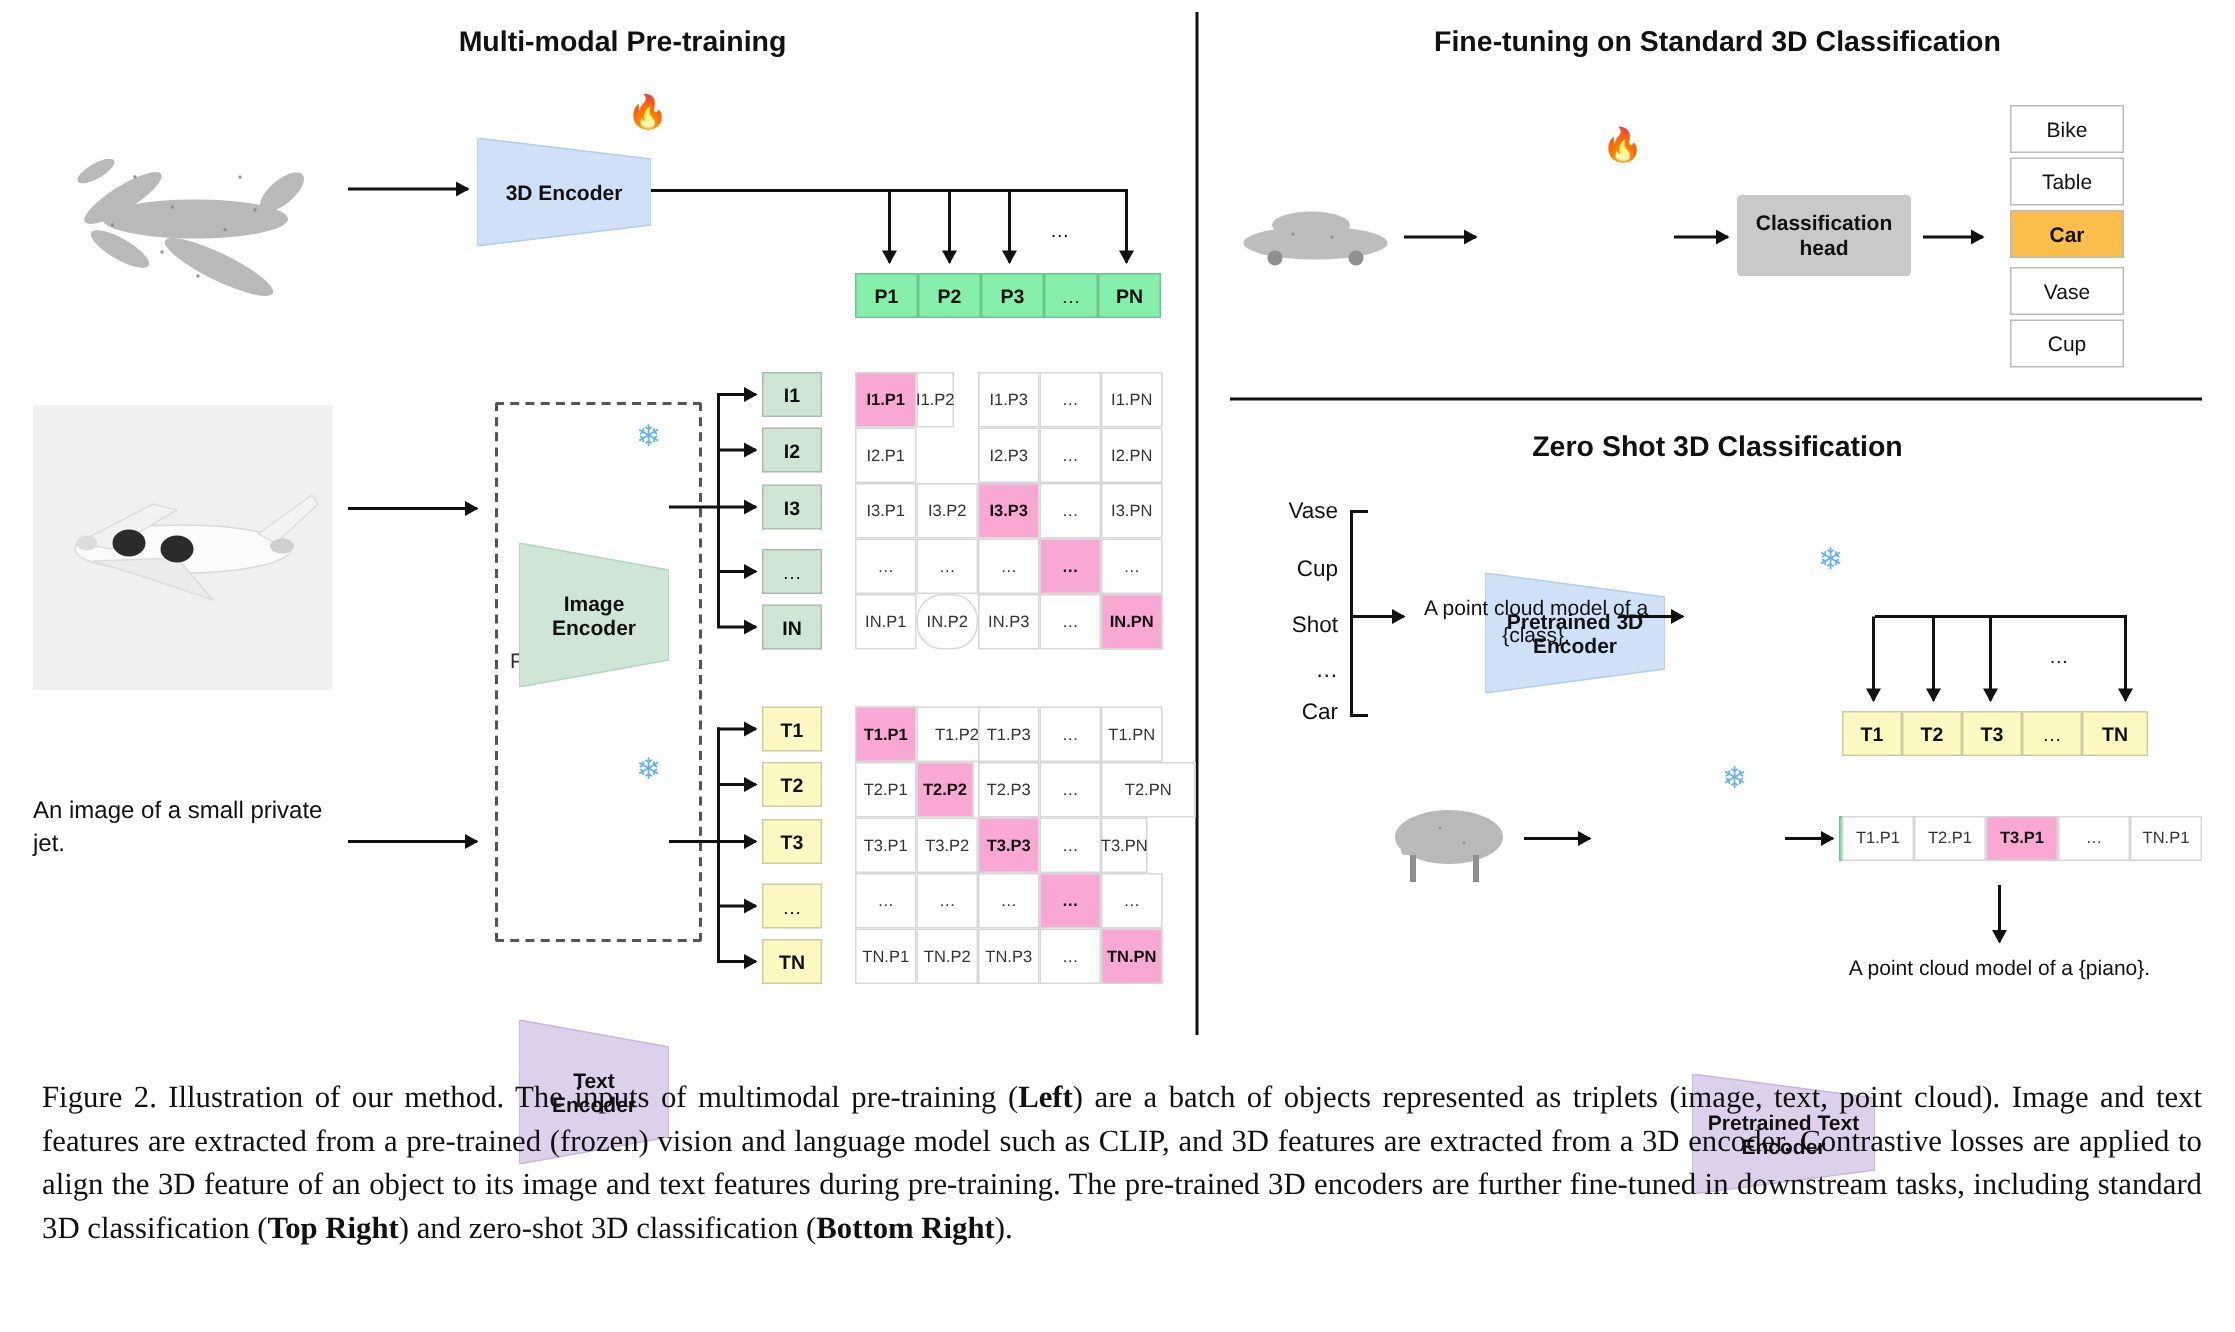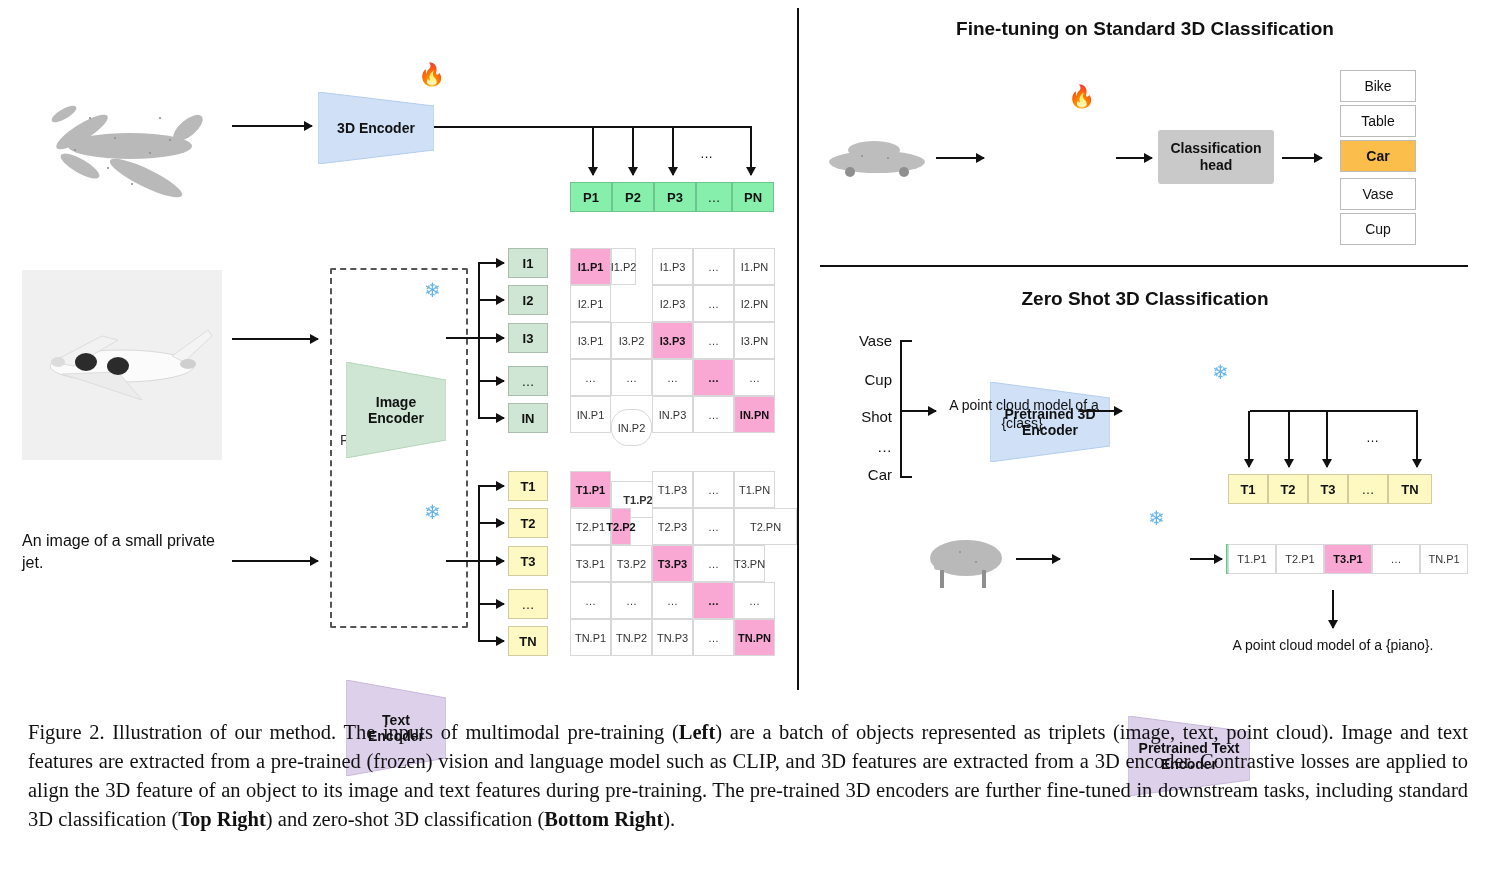--- a/index.html
+++ b/index.html
@@ -50,20 +50,21 @@
   .pcimg{position:absolute;}
 </style>
 </head>
 <body>
 
 <div class="canvas">
 
   <div class="divider-v"></div>
   <div class="divider-h"></div>
 
+  <div class="abs ttl" style="left:200px;top:18px;width:430px;">Multi-modal Pre-training</div>
 
   <svg class="pcimg" style="left:20px;top:58px;" width="210" height="160">
     <g fill="#b9b9b9">
       <ellipse cx="110" cy="88" rx="62" ry="13"></ellipse>
       <ellipse cx="62" cy="74" rx="30" ry="8" transform="rotate(-32 62 74)"></ellipse>
       <ellipse cx="126" cy="120" rx="40" ry="9" transform="rotate(26 126 120)"></ellipse>
       <ellipse cx="60" cy="108" rx="22" ry="7" transform="rotate(30 60 108)"></ellipse>
       <ellipse cx="168" cy="70" rx="18" ry="8" transform="rotate(-40 168 70)"></ellipse>
       <ellipse cx="44" cy="56" rx="14" ry="5" transform="rotate(-30 44 56)"></ellipse>
     </g>
@@ -168,21 +169,21 @@
       <div class="cell" style="left: 611px; top: 322px; width: 41px; height: 37px;">I3.P2</div>
       <div class="cell hl" style="left: 652px; top: 322px; width: 41px; height: 37px;">I3.P3</div>
       <div class="cell" style="left: 693px; top: 322px; width: 41px; height: 37px;">…</div>
       <div class="cell" style="left: 734px; top: 322px; width: 41px; height: 37px;">I3.PN</div>
       <div class="cell" style="left: 570px; top: 359px; width: 41px; height: 37px;">…</div>
       <div class="cell" style="left: 611px; top: 359px; width: 41px; height: 37px;">…</div>
       <div class="cell" style="left: 652px; top: 359px; width: 41px; height: 37px;">…</div>
       <div class="cell hl" style="left: 693px; top: 359px; width: 41px; height: 37px;">…</div>
       <div class="cell" style="left: 734px; top: 359px; width: 41px; height: 37px;">…</div>
       <div class="cell" style="left: 570px; top: 396px; width: 41px; height: 37px;">IN.P1</div>
-      <div class="cell" style="left: 611px; top: 409px; width: 41px; height: 37px; border-radius: 17px;">IN.P2</div>
+      <div class="cell" style="left: 611px; top: 396px; width: 41px; height: 37px; border-radius: 17px;">IN.P2</div>
       <div class="cell" style="left: 652px; top: 396px; width: 41px; height: 37px;">IN.P3</div>
       <div class="cell" style="left: 693px; top: 396px; width: 41px; height: 37px;">…</div>
       <div class="cell hl" style="left: 734px; top: 396px; width: 41px; height: 37px;">IN.PN</div>
     </div>
 
   <div class="line" style="left:446px;top:560px;width:32px;height:2px;"></div>
   <div class="line" style="left:478px;top:485px;width:2px;height:156px;"></div>
   <div class="arrow" style="left:478px;top:485px;width:26px;"></div>
   <div class="arrow" style="left:478px;top:522px;width:26px;"></div>
   <div class="arrow" style="left:478px;top:560px;width:26px;"></div>
@@ -190,26 +191,26 @@
   <div class="arrow" style="left:478px;top:640px;width:26px;"></div>
 
   <div class="tag txt" style="left:508px;top:471px;width:40px;height:30px;">T1</div>
   <div class="tag txt" style="left:508px;top:508px;width:40px;height:30px;">T2</div>
   <div class="tag txt" style="left:508px;top:546px;width:40px;height:30px;">T3</div>
   <div class="tag txt" style="left:508px;top:589px;width:40px;height:30px;font-weight:normal;">…</div>
   <div class="tag txt" style="left:508px;top:626px;width:40px;height:30px;">TN</div>
 
   <div id="text-matrix">
       <div class="cell hl" style="left: 570px; top: 471px; width: 41px; height: 37px;">T1.P1</div>
-      <div class="cell" style="left: 611px; top: 481px; width: 54px; height: 37px; font-weight: bold;">T1.P2</div>
+      <div class="cell" style="left: 611px; top: 471px; width: 54px; height: 37px;">T1.P2</div>
       <div class="cell" style="left: 652px; top: 471px; width: 41px; height: 37px;">T1.P3</div>
       <div class="cell" style="left: 693px; top: 471px; width: 41px; height: 37px;">…</div>
       <div class="cell" style="left: 734px; top: 471px; width: 41px; height: 37px;">T1.PN</div>
       <div class="cell" style="left: 570px; top: 508px; width: 41px; height: 37px;">T2.P1</div>
-      <div class="cell hl" style="left: 611px; top: 508px; width: 20px; height: 37px;">T2.P2</div>
+      <div class="cell hl" style="left: 611px; top: 508px; width: 38px; height: 37px;">T2.P2</div>
       <div class="cell" style="left: 652px; top: 508px; width: 41px; height: 37px;">T2.P3</div>
       <div class="cell" style="left: 693px; top: 508px; width: 41px; height: 37px;">…</div>
       <div class="cell" style="left: 734px; top: 508px; width: 63px; height: 37px;">T2.PN</div>
       <div class="cell" style="left: 570px; top: 545px; width: 41px; height: 37px;">T3.P1</div>
       <div class="cell" style="left: 611px; top: 545px; width: 41px; height: 37px;">T3.P2</div>
       <div class="cell hl" style="left: 652px; top: 545px; width: 41px; height: 37px;">T3.P3</div>
       <div class="cell" style="left: 693px; top: 545px; width: 41px; height: 37px;">…</div>
       <div class="cell" style="left: 734px; top: 545px; width: 31px; height: 37px;">T3.PN</div>
       <div class="cell" style="left: 570px; top: 582px; width: 41px; height: 37px;">…</div>
       <div class="cell" style="left: 611px; top: 582px; width: 41px; height: 37px;">…</div>

